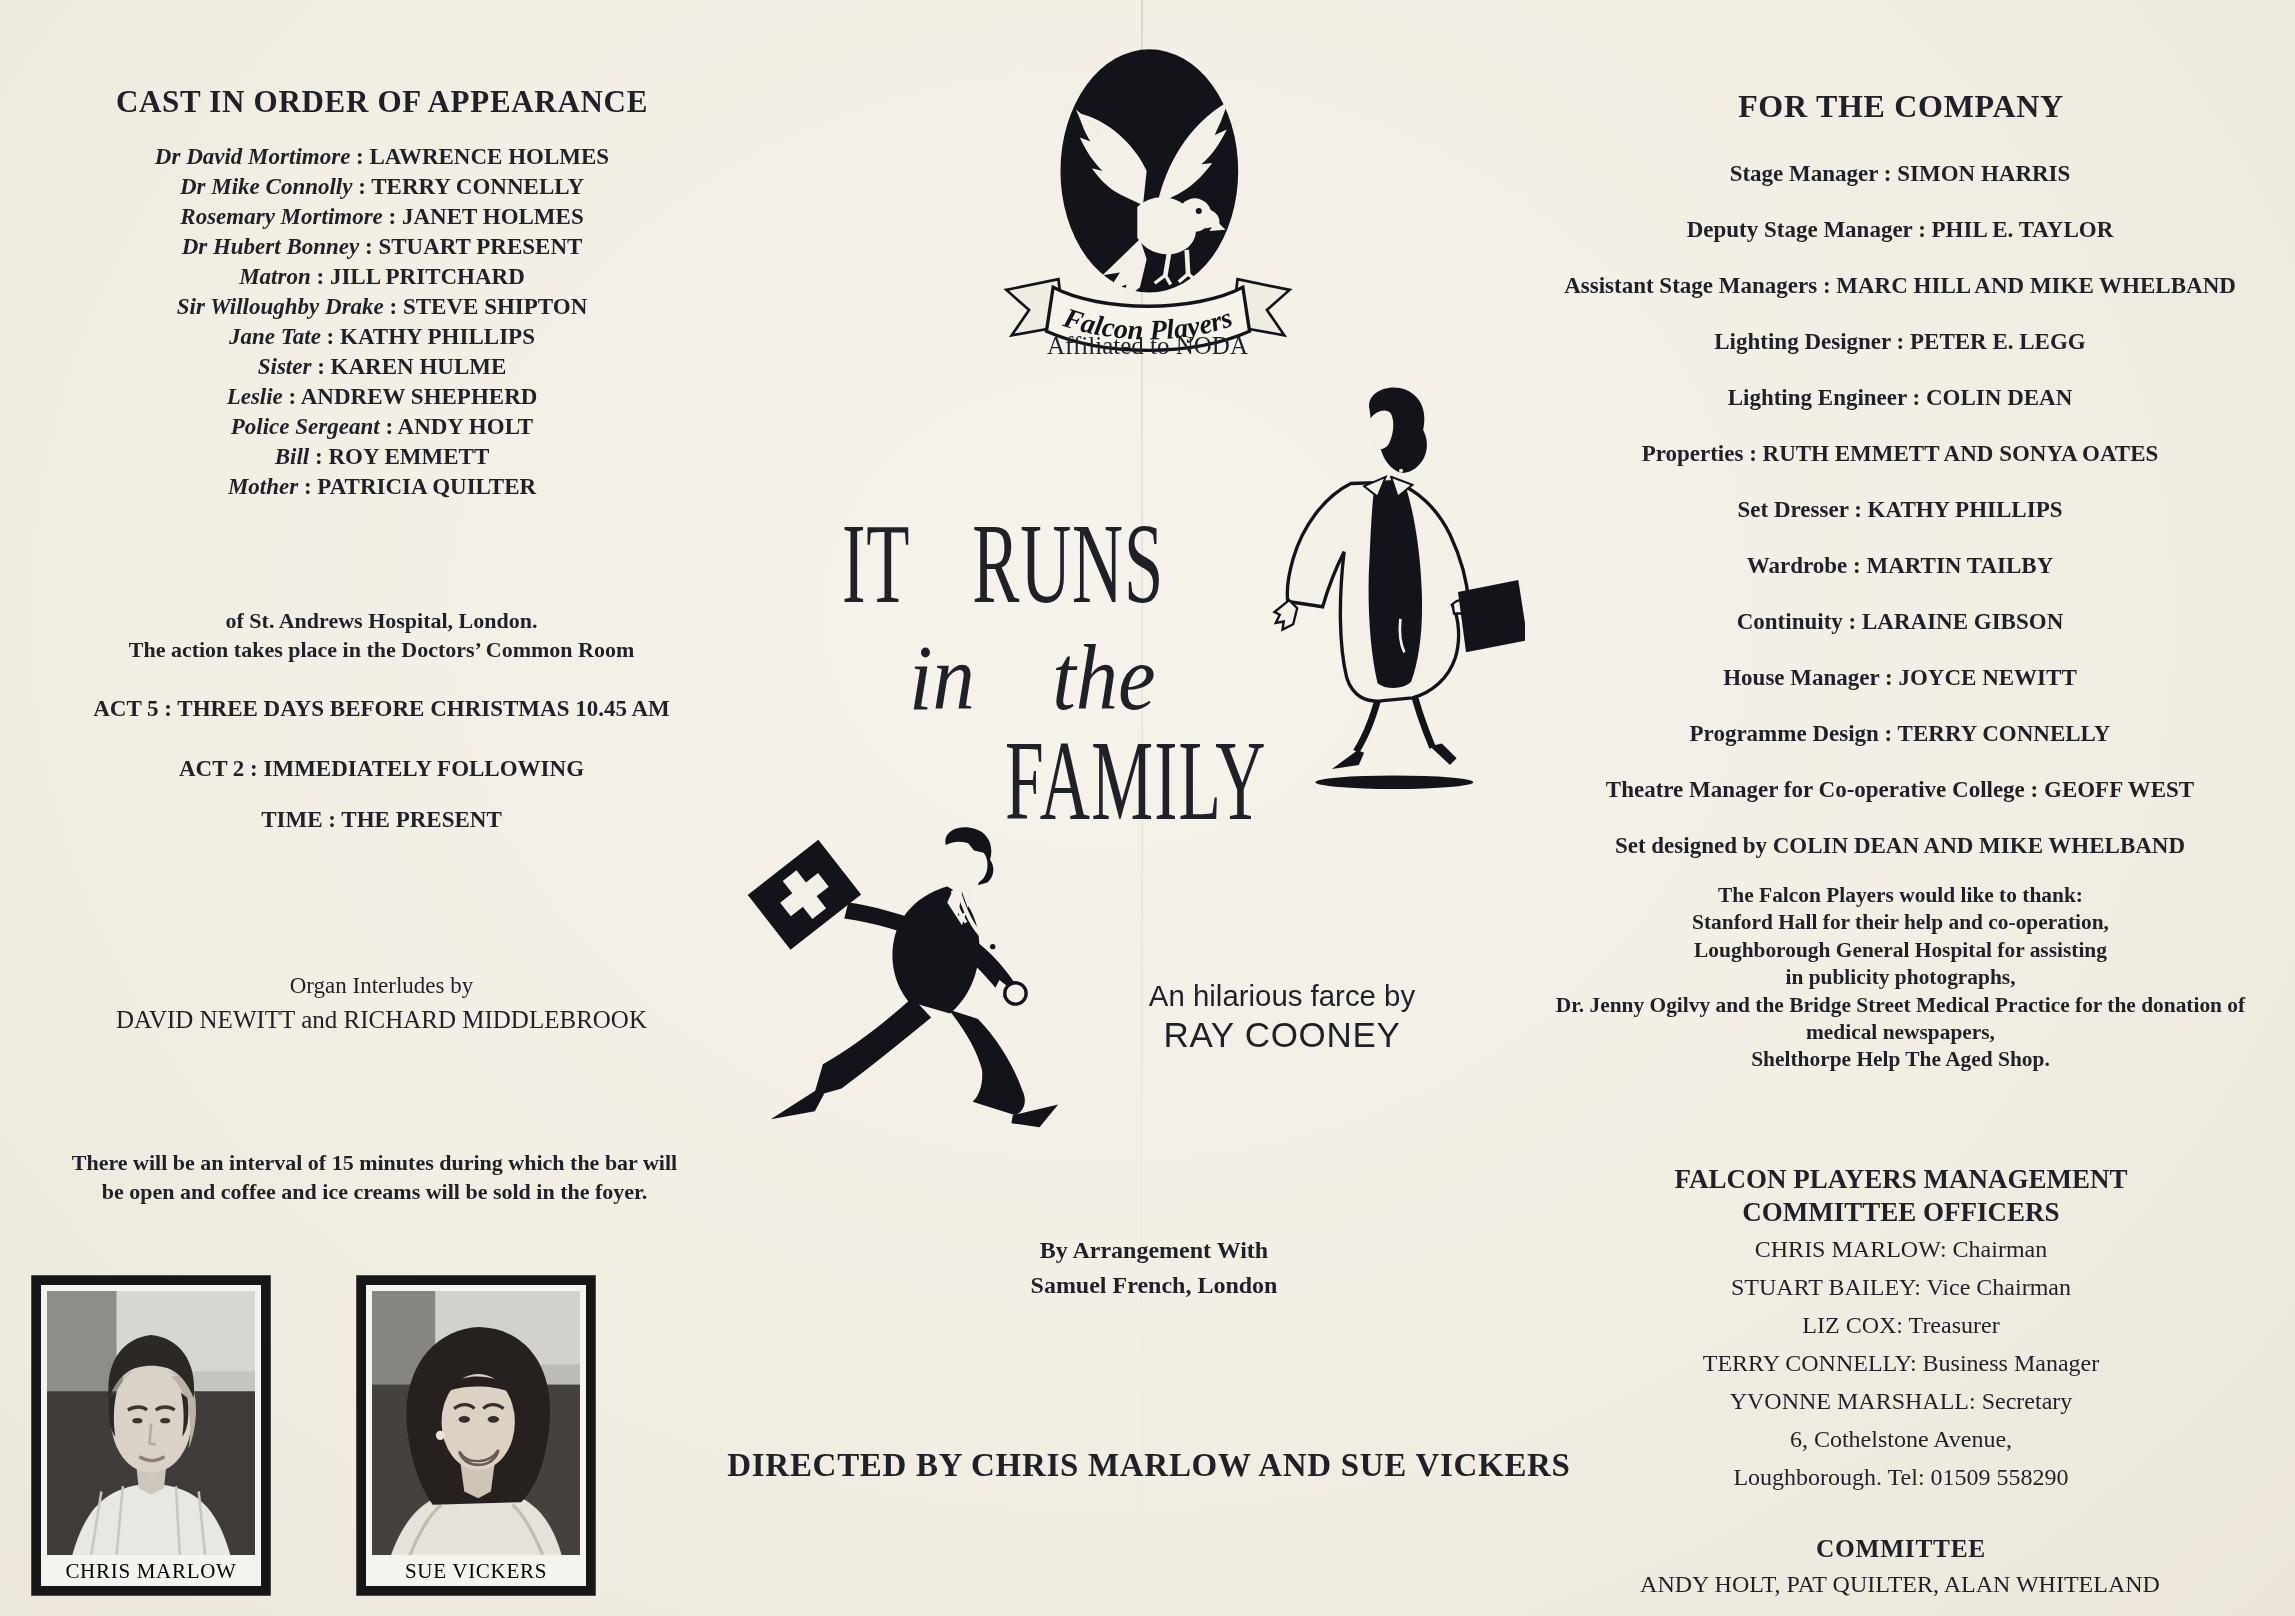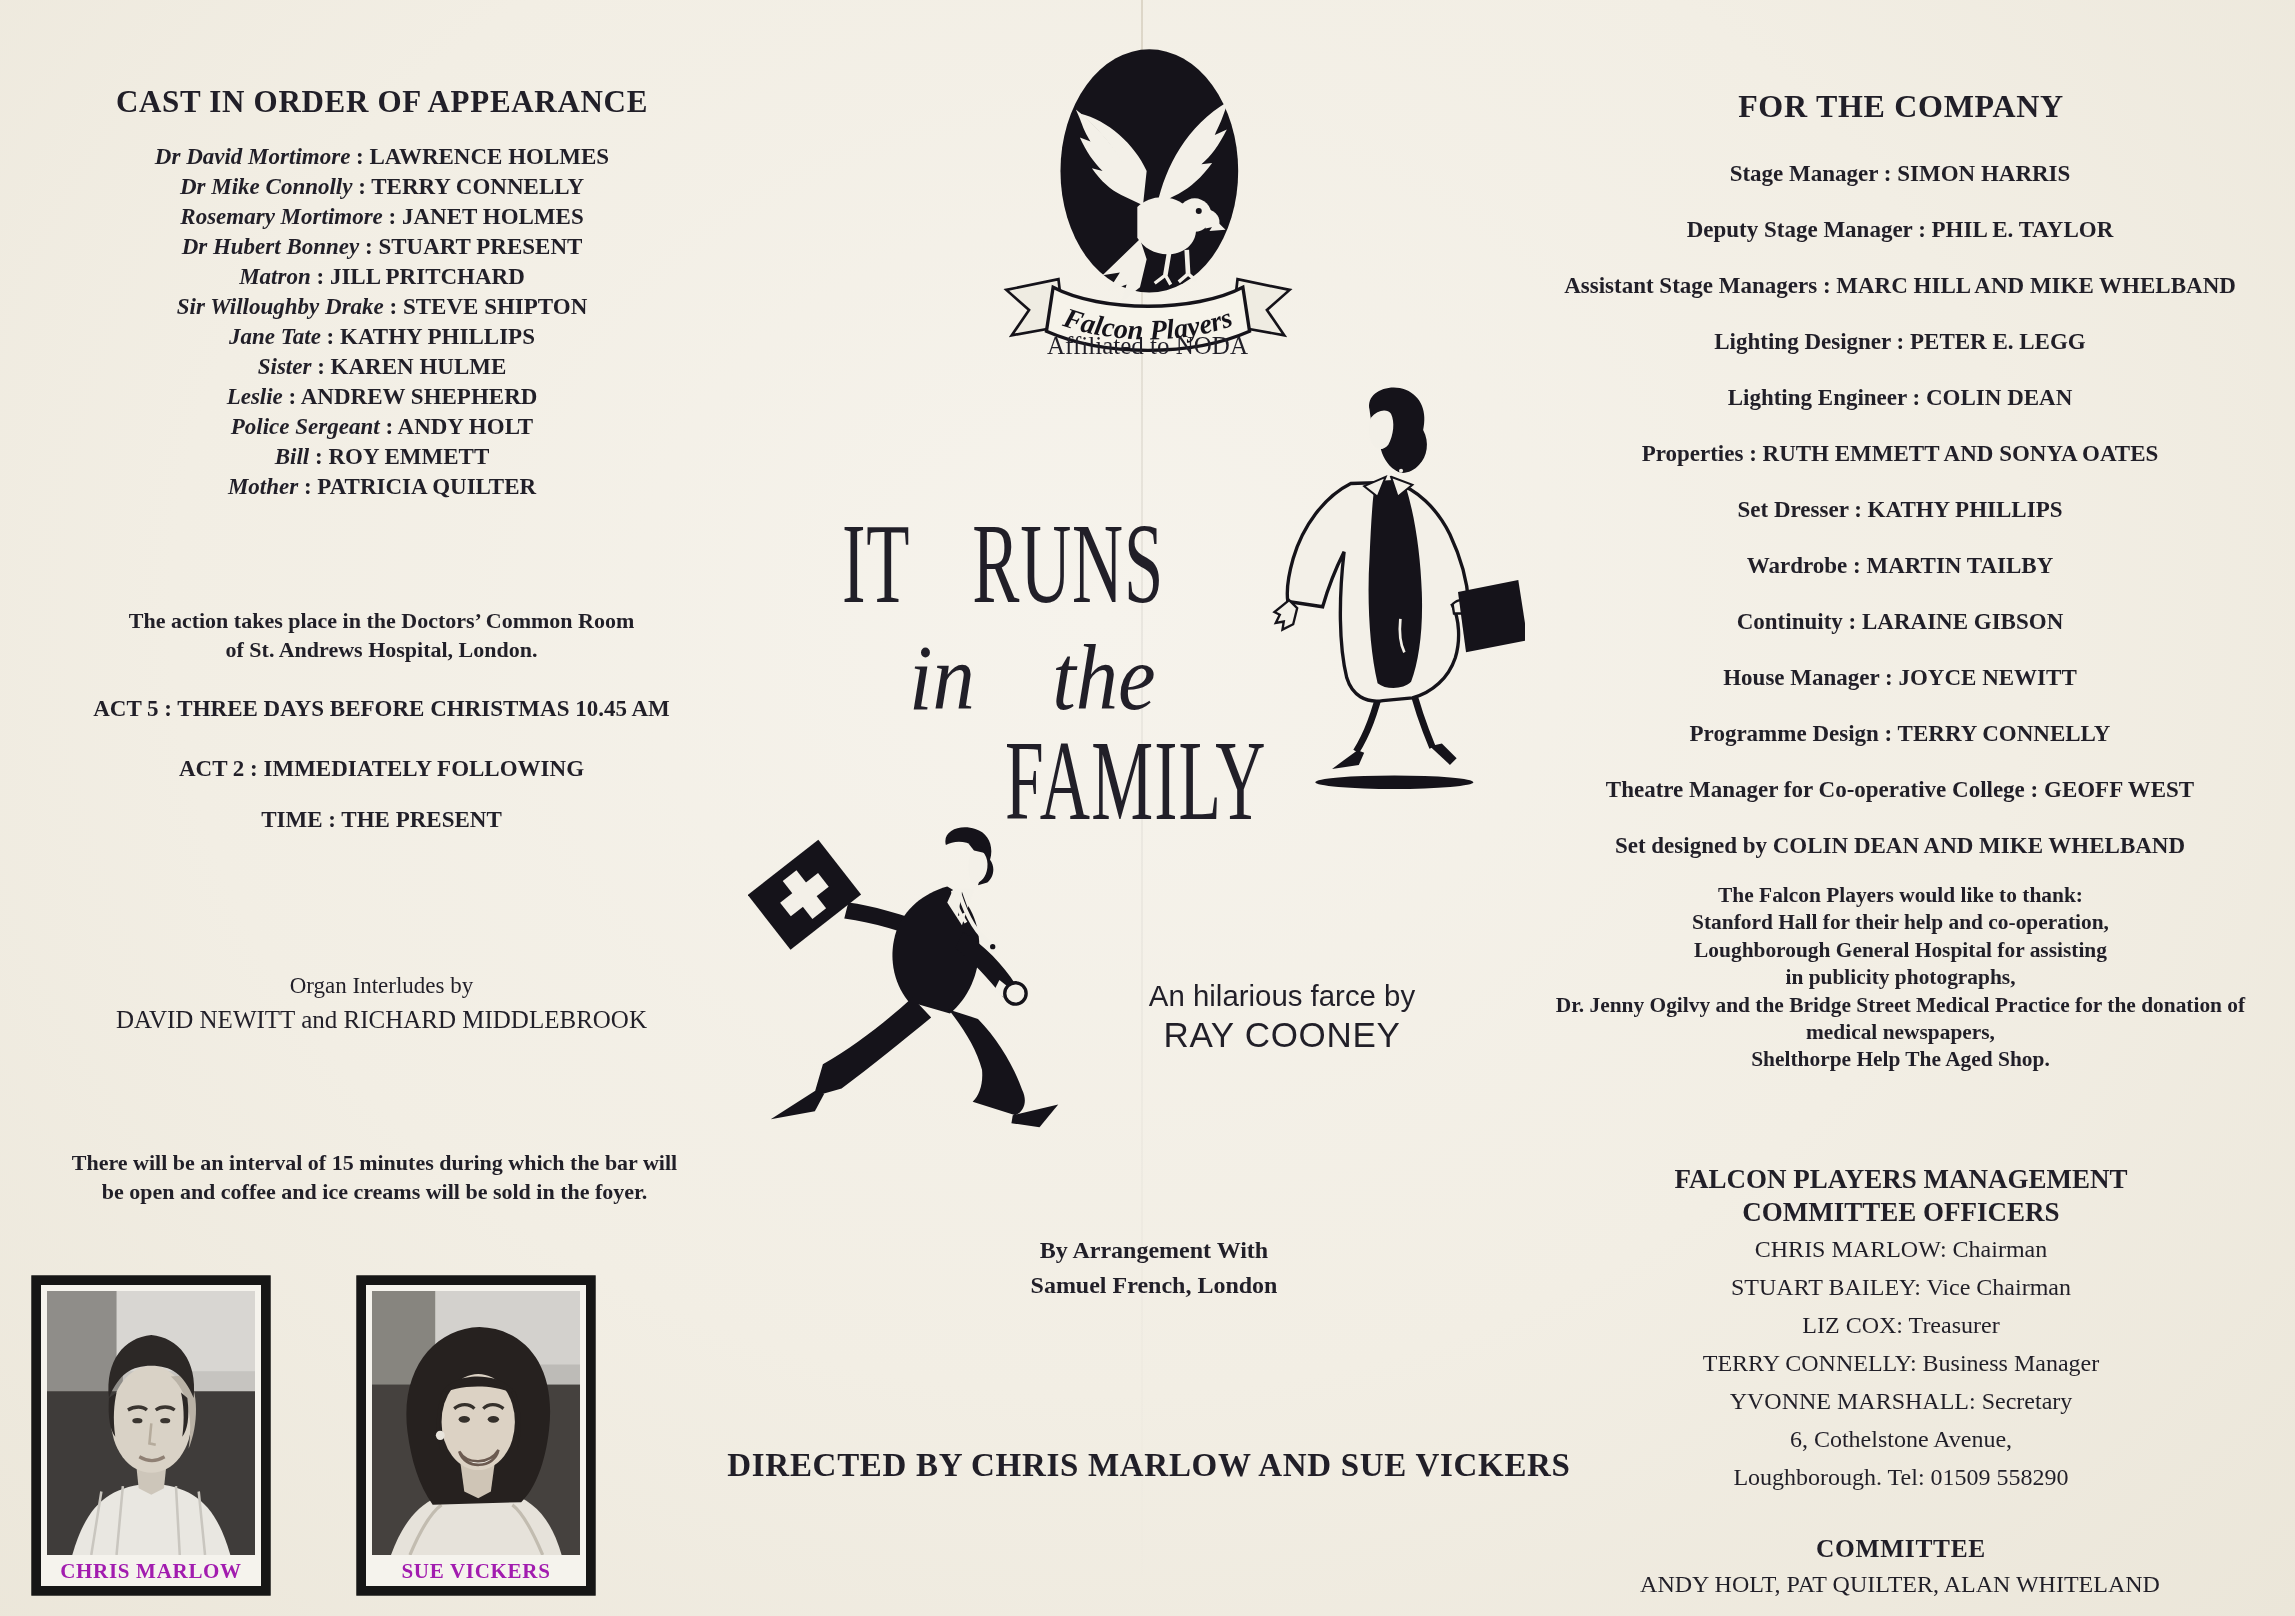--- a/index.html
+++ b/index.html
@@ -25,21 +25,21 @@
   #organ-block .l1{font-size:23px;line-height:32px;}
   #organ-block .l2{font-size:25px;line-height:35px;}
   #interval-block{left:20px;top:1148px;width:709px;font-size:22px;font-weight:bold;line-height:29px;}
   
   #photos{left:32px;top:1276px;width:576px;display:flex;gap:87px;}
   .photo{width:238px;height:319px;background:#161616;padding:8.7px;box-sizing:border-box;box-shadow:0 0 0 0.7px #0b0b0b;}
   .photo-inner{background:#f5f3ed;width:100%;height:100%;padding:6px 6px 0 6px;box-sizing:border-box;}
   .photo-img{width:100%;height:264px;overflow:hidden;background:#b9b9b9;}
   .photo-img svg{display:block;width:100%;height:100%;}
   .photo-caption{height:33px;display:flex;align-items:center;justify-content:center;
-    font-size:21px;font-weight:bold;letter-spacing:0.7px;color:#a21caf;}
+    font-size:21px;font-weight:normal;letter-spacing:0.7px;color:#000000;}
   
   #logo{left:1001px;top:40px;width:294px;height:325px;}
   #affiliation{left:997px;top:332px;width:301px;font-size:25px;}
   .title-line{line-height:1;transform-origin:left center;display:flex;}
   #title-line1{left:842px;top:507px;font-size:114px;gap:100px;transform:scaleX(0.62);letter-spacing:1.3px;}
   #title-line2{left:909px;top:630px;font-size:94px;font-style:italic;gap:86px;transform:scaleX(0.9);}
   #title-line3{left:1005px;top:724px;font-size:114px;transform:scaleX(0.61);letter-spacing:2px;}
   #woman-illo{left:1257px;top:383px;width:268px;height:415px;}
   #man-illo{left:748px;top:825px;width:341px;height:308px;}
   #farce-block{left:1282px;top:978px;width:468px;transform:translateX(-50%);
@@ -81,22 +81,22 @@
       <div class="cast-line"><span class="i b">Sir Willoughby Drake</span><span class="b pre"> : </span><span class="b">STEVE SHIPTON</span></div>
       <div class="cast-line"><span class="i b">Jane Tate</span><span class="b pre"> : </span><span class="b">KATHY PHILLIPS</span></div>
       <div class="cast-line"><span class="i b">Sister</span><span class="b pre"> : </span><span class="b">KAREN HULME</span></div>
       <div class="cast-line"><span class="i b">Leslie</span><span class="b pre"> : </span><span class="b">ANDREW SHEPHERD</span></div>
       <div class="cast-line"><span class="i b">Police Sergeant</span><span class="b pre"> : </span><span class="b">ANDY HOLT</span></div>
       <div class="cast-line"><span class="i b">Bill</span><span class="b pre"> : </span><span class="b">ROY EMMETT</span></div>
       <div class="cast-line"><span class="i b">Mother</span><span class="b pre"> : </span><span class="b">PATRICIA QUILTER</span></div>
     </div>
 
   <div id="action-block" class="abs ctr">
+      <div>of St. Andrews Hospital, London.</div>
       <div>The action takes place in the Doctors’ Common Room</div>
-      <div>of St. Andrews Hospital, London.</div>
     </div>
 
   <div id="act1" class="abs ctr">ACT 5 : THREE DAYS BEFORE CHRISTMAS 10.45 AM</div>
   <div id="act2" class="abs ctr">ACT 2 : IMMEDIATELY FOLLOWING</div>
   <div id="time-line" class="abs ctr">TIME : THE PRESENT</div>
 
   <div id="organ-block" class="abs ctr">
     <div class="l1">Organ Interludes by</div>
     <div class="l2">DAVID NEWITT and RICHARD MIDDLEBROOK</div>
   </div>

